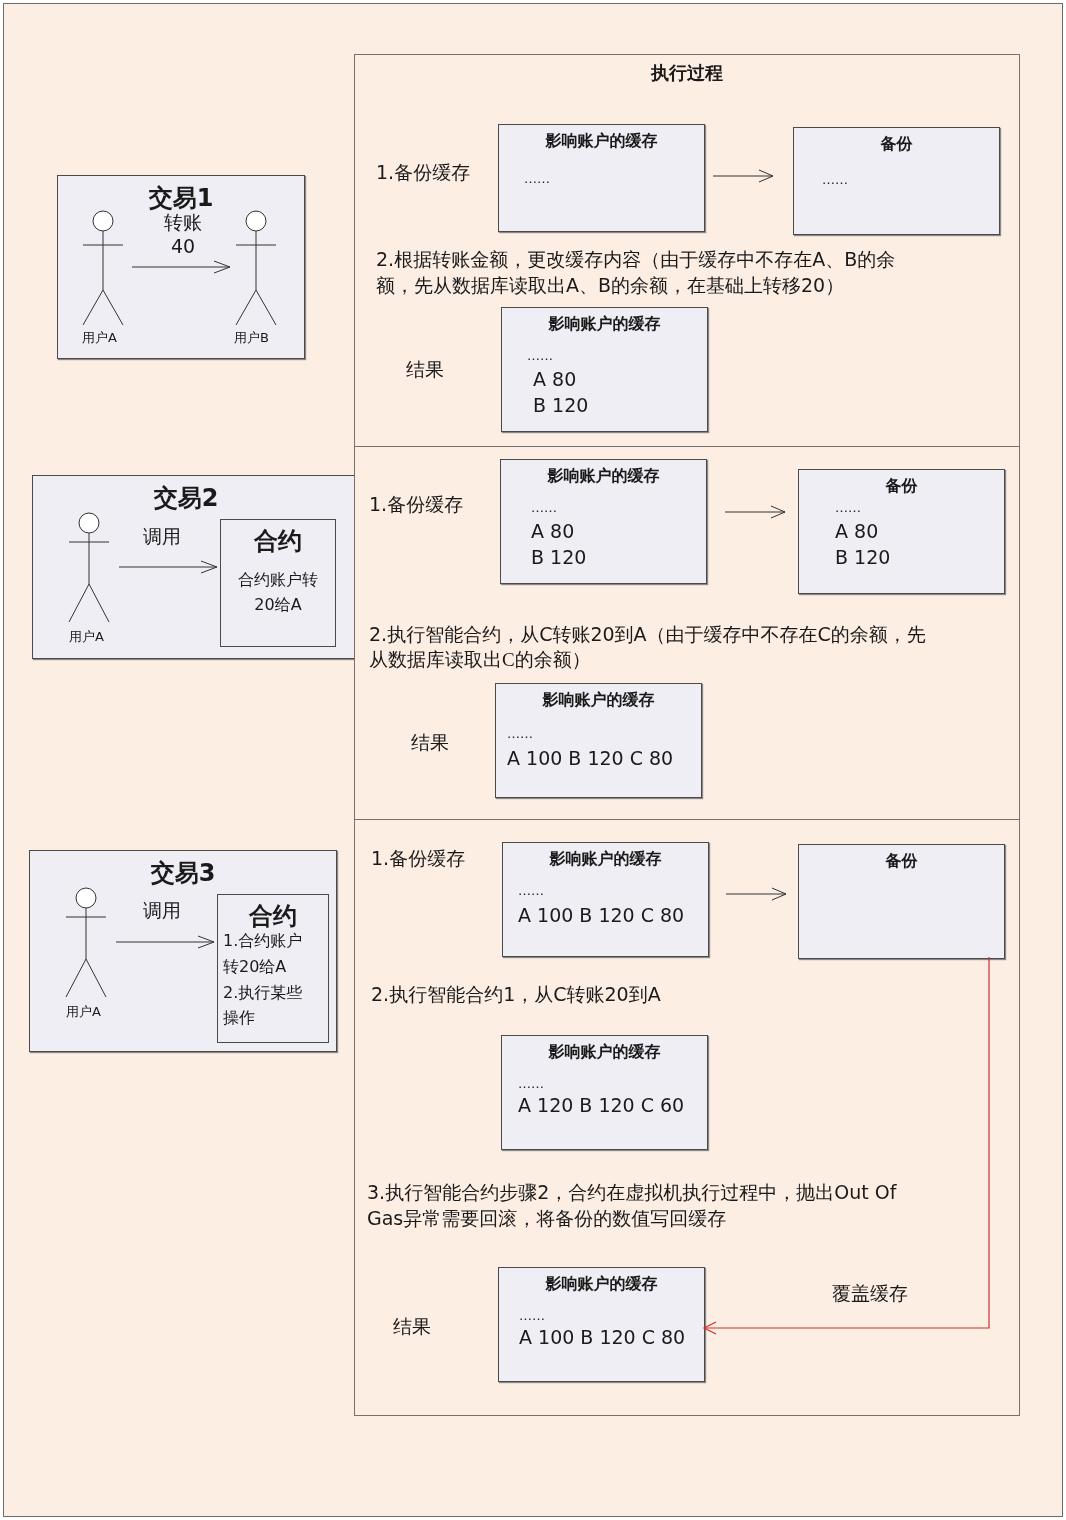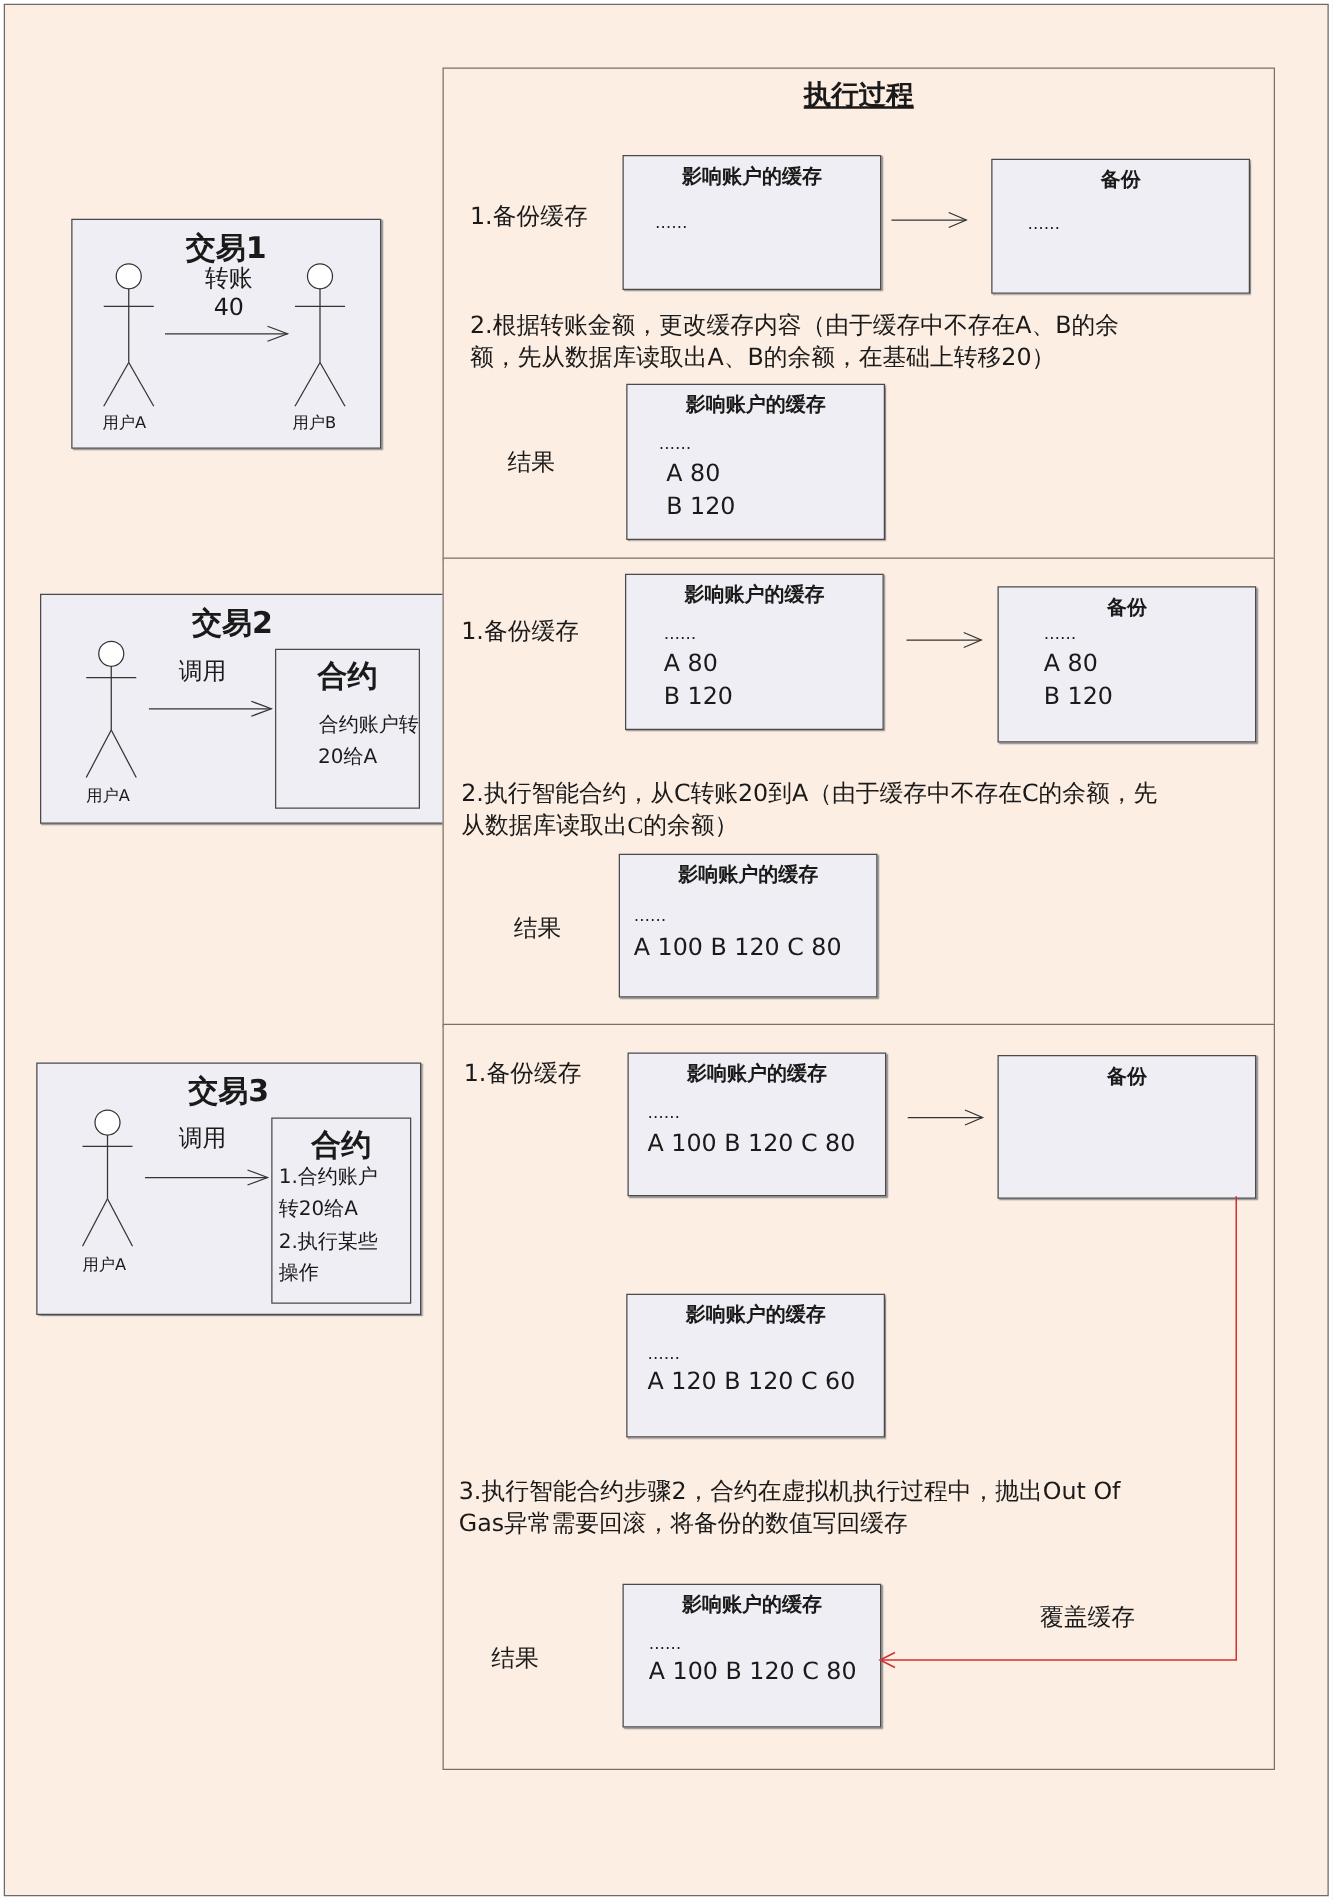--- a/index.html
+++ b/index.html
@@ -56,21 +56,21 @@
       <line x1="23" y1="74" x2="43" y2="112" stroke="#333"></line>
     </svg>
     <div class="abs t13" style="left:36px;top:152px;">用户A</div>
     <div class="abs t19" style="left:110px;top:48px;">调用</div>
     <svg class="abs" style="left:86px;top:84px;" width="100" height="14" viewBox="0 0 100 14">
       <line x1="0" y1="7" x2="98" y2="7" stroke="#333"></line>
       <polyline points="82,1 98,7 82,13" fill="none" stroke="#333"></polyline>
     </svg>
     <div class="abs" style="left:187px;top:43px;width:114px;height:126px;border:1px solid #4a4a4a;">
       <div class="abs bold t20 center" style="left:0;width:114px;top:5px;">合约</div>
-      <div class="abs t18 center" style="left:0;width:114px;top:50px;text-align:right;">合约账户转</div>
+      <div class="abs t18 center" style="left:0;width:114px;top:50px;">合约账户转</div>
       <div class="abs t18 center" style="left:0;width:114px;top:75px;">20给A</div>
     </div>
   </div>
 
   <div class="txbox" style="left:25px;top:846px;width:306px;height:200px;">
     <div class="abs bold t20 center" style="left:0;width:306px;top:6px;">交易3</div>
     <svg class="abs" style="left:33px;top:34px;" width="46" height="114" viewBox="0 0 46 114">
       <circle cx="23" cy="13" r="10" fill="#fff" stroke="#333"></circle>
       <line x1="23" y1="23" x2="23" y2="74" stroke="#333"></line>
       <line x1="3" y1="32" x2="43" y2="32" stroke="#333"></line>
@@ -86,21 +86,21 @@
     <div class="abs" style="left:187px;top:43px;width:110px;height:147px;border:1px solid #4a4a4a;">
       <div class="abs bold t20 center" style="left:0;width:110px;top:5px;">合约</div>
       <div class="abs t18" style="left:5px;top:36px;">1.合约账户</div>
       <div class="abs t18" style="left:5px;top:62px;">转20给A</div>
       <div class="abs t18" style="left:5px;top:88px;">2.执行某些</div>
       <div class="abs t18" style="left:5px;top:113px;">操作</div>
     </div>
   </div>
 
   <div class="panel" style="left:350px;top:50px;width:664px;height:393px;">
-    <div class="abs bold center" style="left:0;width:664px;top:6px;font-size:22px;text-decoration:underline;">执行过程</div>
+    <div class="abs bold center" style="left:0;width:664px;top:6px;font-size:18px;">执行过程</div>
 
     <div class="abs t19" style="left:21px;top:105px;">1.备份缓存</div>
     <div class="txbox" style="left:143px;top:69px;width:205px;height:106px;">
       <div class="abs bold t18 center" style="left:0;width:205px;top:6px;">影响账户的缓存</div>
       <div class="abs t13" style="left:25px;top:46px;">……</div>
     </div>
     <svg class="abs" style="left:358px;top:114px;" width="62" height="14" viewBox="0 0 62 14">
       <line x1="0" y1="7" x2="60" y2="7" stroke="#333"></line>
       <polyline points="46,1 60,7 46,13" fill="none" stroke="#333"></polyline>
     </svg>
@@ -159,20 +159,21 @@
       <div class="abs t19" style="left:15px;top:61px;">A 100 B 120 C 80</div>
     </div>
     <svg class="abs" style="left:371px;top:67px;" width="62" height="14" viewBox="0 0 62 14">
       <line x1="0" y1="7" x2="60" y2="7" stroke="#333"></line>
       <polyline points="46,1 60,7 46,13" fill="none" stroke="#333"></polyline>
     </svg>
     <div class="txbox" style="left:443px;top:24px;width:205px;height:113px;">
       <div class="abs bold t18 center" style="left:0;width:205px;top:6px;">备份</div>
     </div>
 
+    <div class="abs t19" style="left:16px;top:162px;">2.执行智能合约1，从C转账20到A</div>
 
     <div class="txbox" style="left:146px;top:215px;width:205px;height:113px;">
       <div class="abs bold t18 center" style="left:0;width:205px;top:6px;">影响账户的缓存</div>
       <div class="abs t13" style="left:16px;top:40px;">……</div>
       <div class="abs t19" style="left:16px;top:58px;">A 120 B 120 C 60</div>
     </div>
 
     <div class="abs t19" style="left:12px;top:360px;">3.执行智能合约步骤2，合约在虚拟机执行过程中，抛出Out Of</div>
     <div class="abs t19" style="left:12px;top:386px;">Gas异常需要回滚，将备份的数值写回缓存</div>
 

